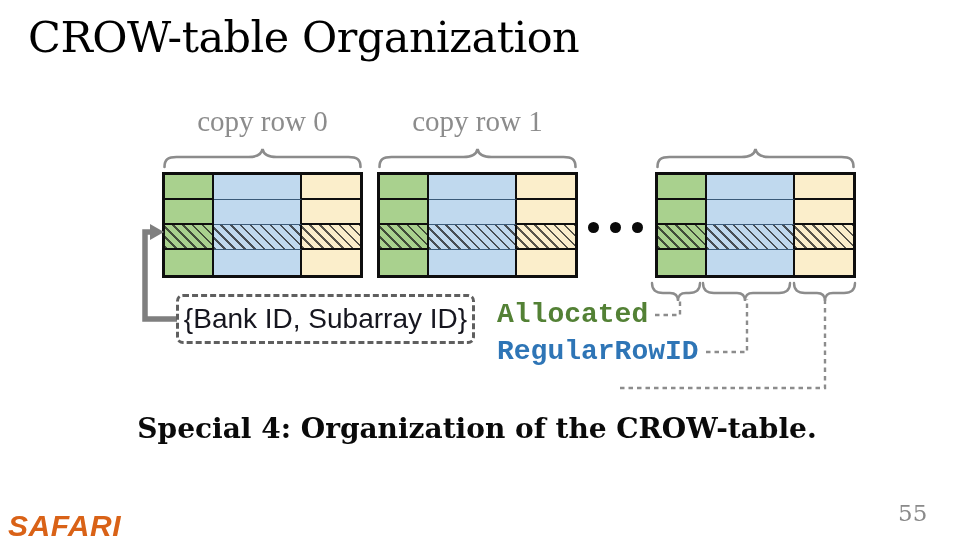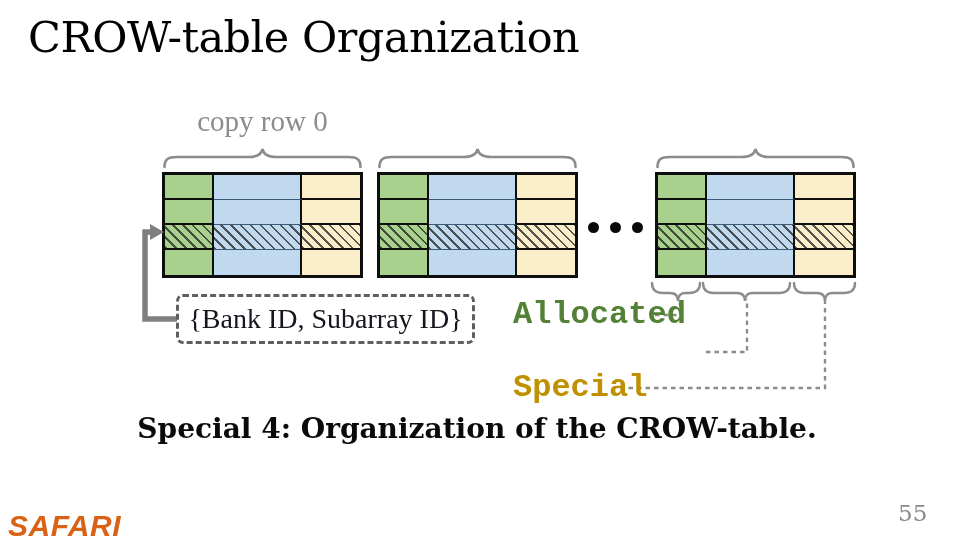--- a/index.html
+++ b/index.html
@@ -91,36 +91,35 @@
     width: 299px;
     height: 50px;
     box-sizing: border-box;
     border: 3px dashed #5f5f5f;
     border-radius: 7px;
     display: flex;
     align-items: center;
     justify-content: center;
   }
   .bank-box-label {
-    font-family: Liberation Serif, serif;
+    font-family: Liberation Sans, sans-serif;
     font-size: 28px;
     color: #16161f;
     white-space: nowrap;
   }
 
   
   .legend-item {
     position: absolute;
     left: 497px;
     font-family: "Liberation Mono", monospace;
     font-weight: 700;
-    font-size: 32px;
+    font-size: 28px;
     line-height: 28px;
     white-space: nowrap;
-    margin-left: 16px;
   }
   .leg-0 { top: 301px; }
   .leg-1 { top: 338px; }
   .leg-2 { top: 374px; }
 
   
   .caption {
     position: absolute;
     left: 77px;
     top: 412px;
@@ -155,20 +154,21 @@
   }
 </style>
 </head>
 <body>
 
 <div class="slide">
 
   <div class="page-title">CROW-table Organization</div>
 
   <div class="copy-label lbl-0">copy row 0</div>
+  <div class="copy-label lbl-1">copy row 1</div>
 
   <svg class="top-brace tb-0" viewBox="0 0 200 21">
     <path d="M2,19 C2,11 6,9 14,9 L86,9 C94,9 99,7 100,1 C101,7 106,9 114,9 L186,9 C194,9 198,11 198,19" fill="none" stroke="#8c8c8c" stroke-width="2.6" stroke-linecap="round"></path>
   </svg>
   <svg class="top-brace tb-1" viewBox="0 0 200 21">
     <path d="M2,19 C2,11 6,9 14,9 L86,9 C94,9 99,7 100,1 C101,7 106,9 114,9 L186,9 C194,9 198,11 198,19" fill="none" stroke="#8c8c8c" stroke-width="2.6" stroke-linecap="round"></path>
   </svg>
   <svg class="top-brace tb-2" viewBox="0 0 200 21">
     <path d="M2,19 C2,11 6,9 14,9 L86,9 C94,9 99,7 100,1 C101,7 106,9 114,9 L186,9 C194,9 198,11 198,19" fill="none" stroke="#8c8c8c" stroke-width="2.6" stroke-linecap="round"></path>
   </svg>
@@ -237,20 +237,20 @@
   <svg class="arrow-svg" viewBox="0 0 48 106">
     <path d="M44,99 L12,99 L12,12 L17,12" fill="none" stroke="#7f7f7f" stroke-width="5.5"></path>
     <polygon points="17,4 31,12 17,20" fill="#7f7f7f"></polygon>
   </svg>
 
   <div class="bank-box">
     <span class="bank-box-label">{Bank ID, Subarray ID}</span>
   </div>
 
   <div class="legend-item leg-0" style="color: rgb(83, 129, 53);">Allocated</div>
-  <div class="legend-item leg-2" style="color: rgb(191, 144, 0);">Special</div>
+  <div class="legend-item leg-1" style="color: rgb(46, 117, 182);">RegularRowID</div>
 
   <div class="caption">Special 4: Organization of the CROW-table.</div>
 
   <div class="logo">SAFARI</div>
   <div class="page-number">55</div>
 
 </div>
 
 </body></html>

